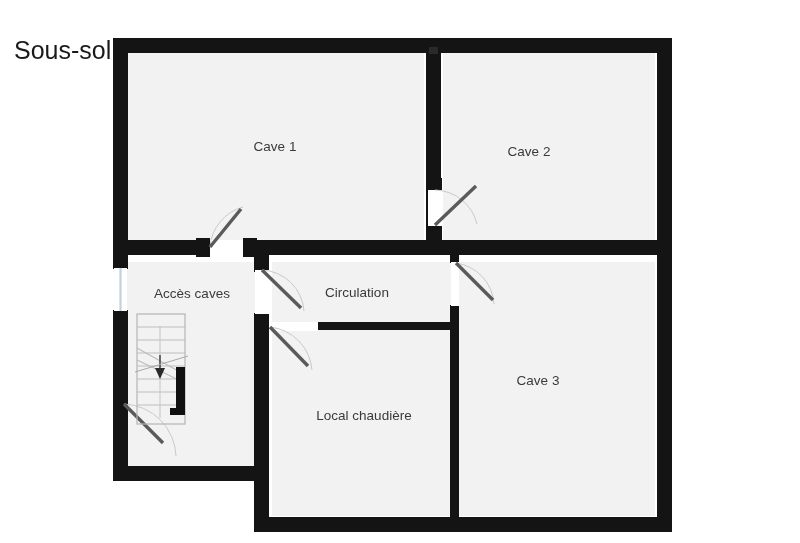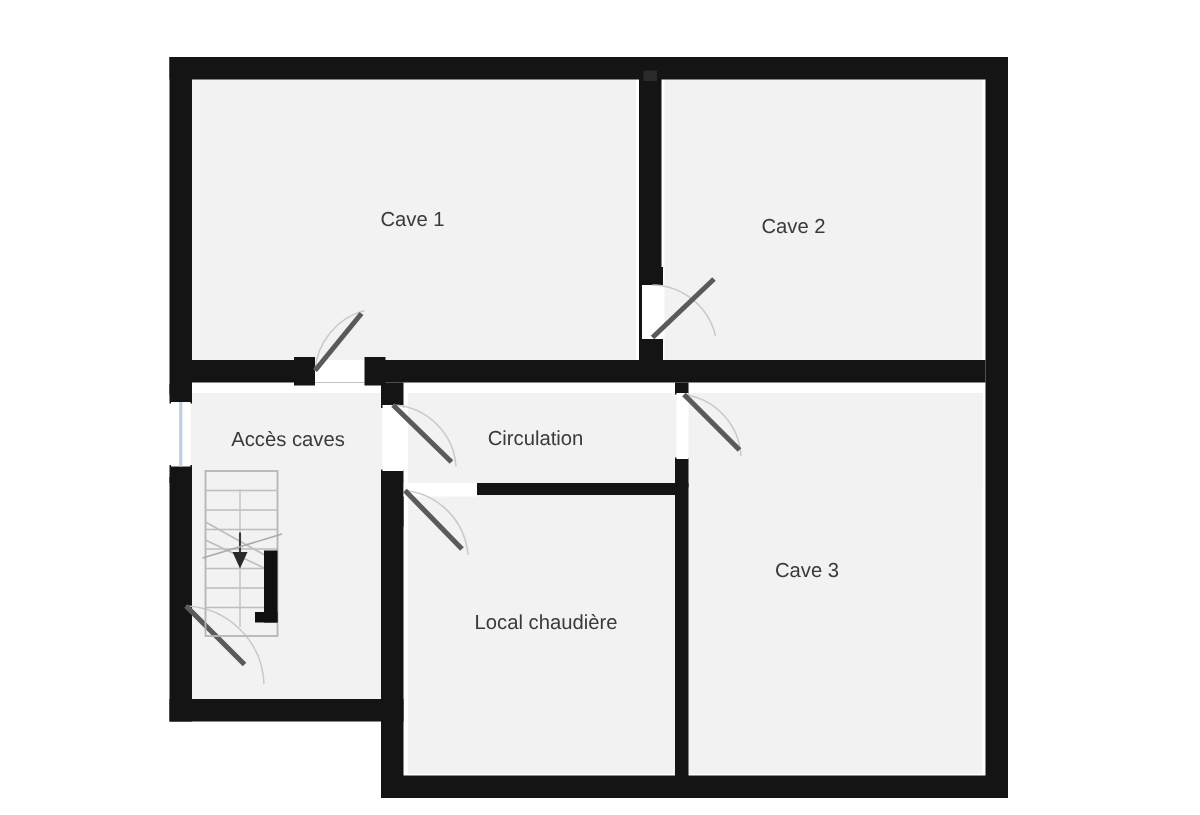--- a/index.html
+++ b/index.html
@@ -43,20 +43,21 @@
     fill: #3a3a3a;
     text-anchor: middle;
     dominant-baseline: middle;
   }
 </style>
 </head>
 <body>
 
 <div id="floorplan-root">
 
+  <div id="plan-title">Sous-sol</div>
 
   <svg id="plan-svg" viewBox="0 0 800 543">
 
     <g>
 
       <rect x="127" y="52" width="297" height="193" fill="#f2f2f2"></rect>
 
       <rect x="443" y="52" width="212" height="193" fill="#f2f2f2"></rect>
 
       <rect x="127" y="262" width="128" height="206" fill="#f2f2f2"></rect>

